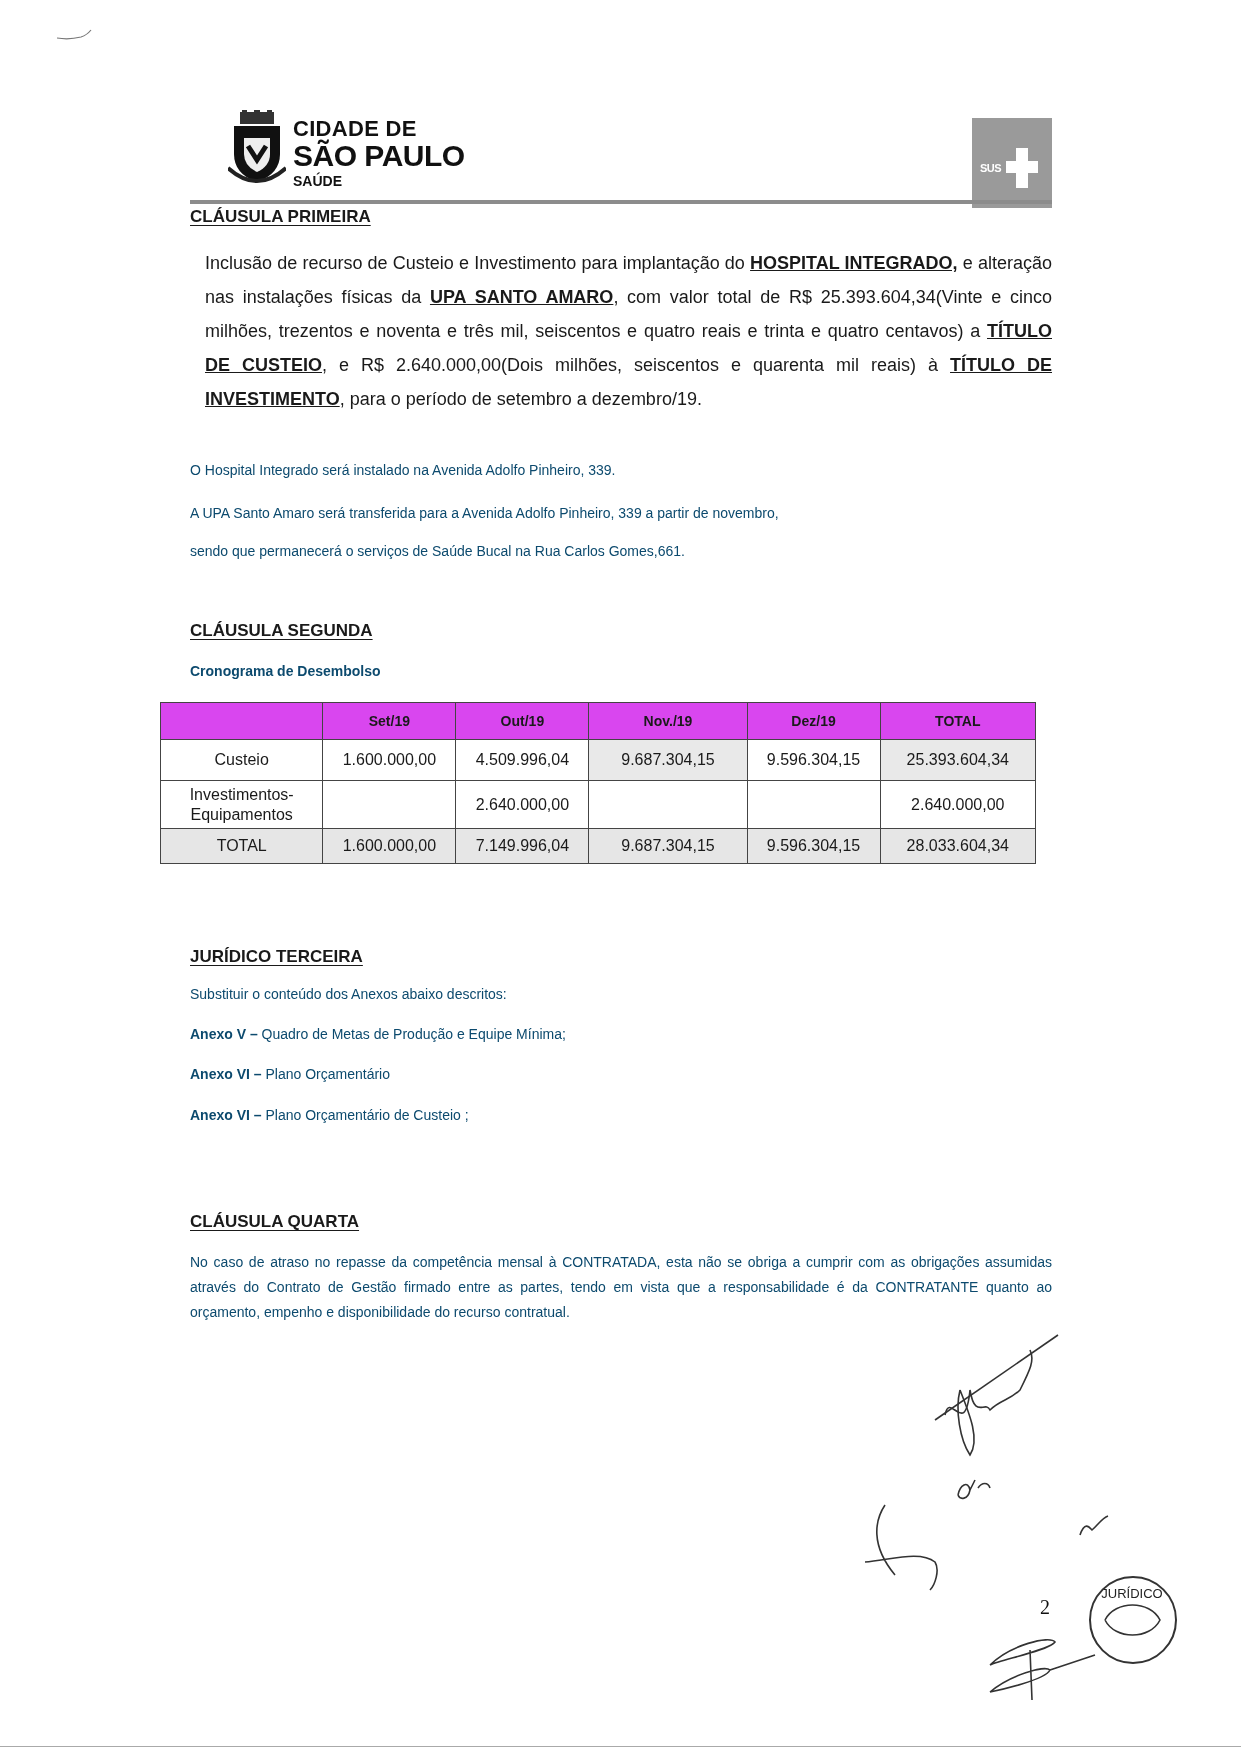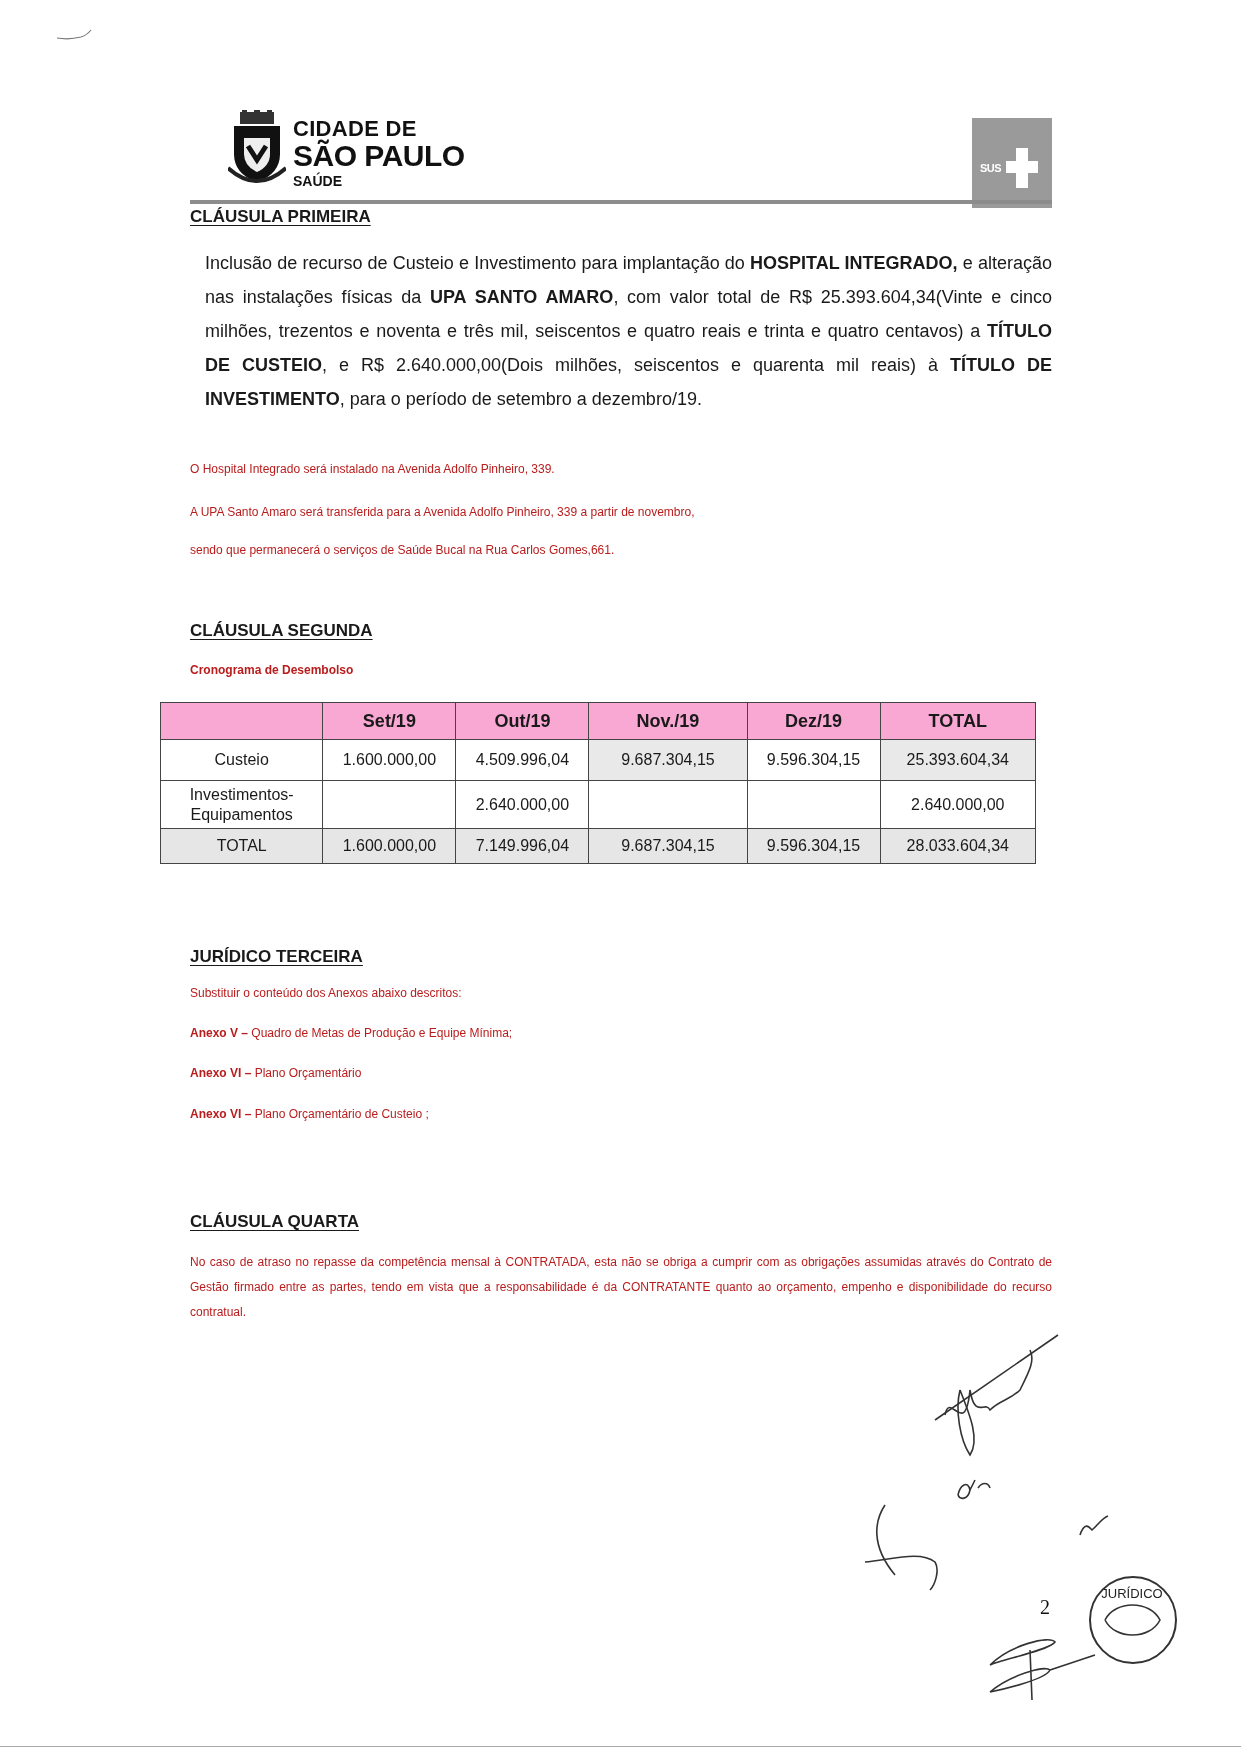--- a/index.html
+++ b/index.html
@@ -36,32 +36,32 @@
 
   
   .content { position: absolute; left: 190px; width: 862px; }
   .clause-title {
     font-weight: bold; font-size: 17px; text-decoration: underline;
     text-underline-offset: 3px; color: #1a1a1a;
   }
   .para {
     font-size: 18px; line-height: 34px; text-align: justify; color: #1a1a1a;
   }
-  .para b { font-weight: bold; }
-  .line { font-size: 12px; color: #b91c1c; }
+  .para b { font-weight: bold; text-decoration: underline; }
+  .line { font-size: 14px; color: #0c4a6e; }
 
   
   .tbl {
     position: absolute; left: 160px; top: 702px; width: 876px;
     border-collapse: collapse; font-size: 16px;
   }
   .tbl td, .tbl th {
     border: 1.5px solid #444; text-align: center; padding: 0 4px; color: #1a1a1a;
   }
-  .tbl th { font-weight: bold; font-size: 18px; height: 36px; background: #f9a8d4; }
+  .tbl th { font-weight: bold; font-size: 14px; height: 36px; background: #d946ef; }
   .tbl td.shade { background: #e9e9e9; }
   .tbl tr.r1 td { height: 40px; }
   .tbl tr.r2 td { height: 47px; }
   .tbl tr.r3 td { height: 34px; background: #e6e6e6; }
   .tbl .lbl { line-height: 1.2; }
 
   
   .sigs { position: absolute; left: 850px; top: 1330px; width: 391px; height: 424px; }
   .page-num {
     position: absolute; left: 1040px; top: 1596px;

